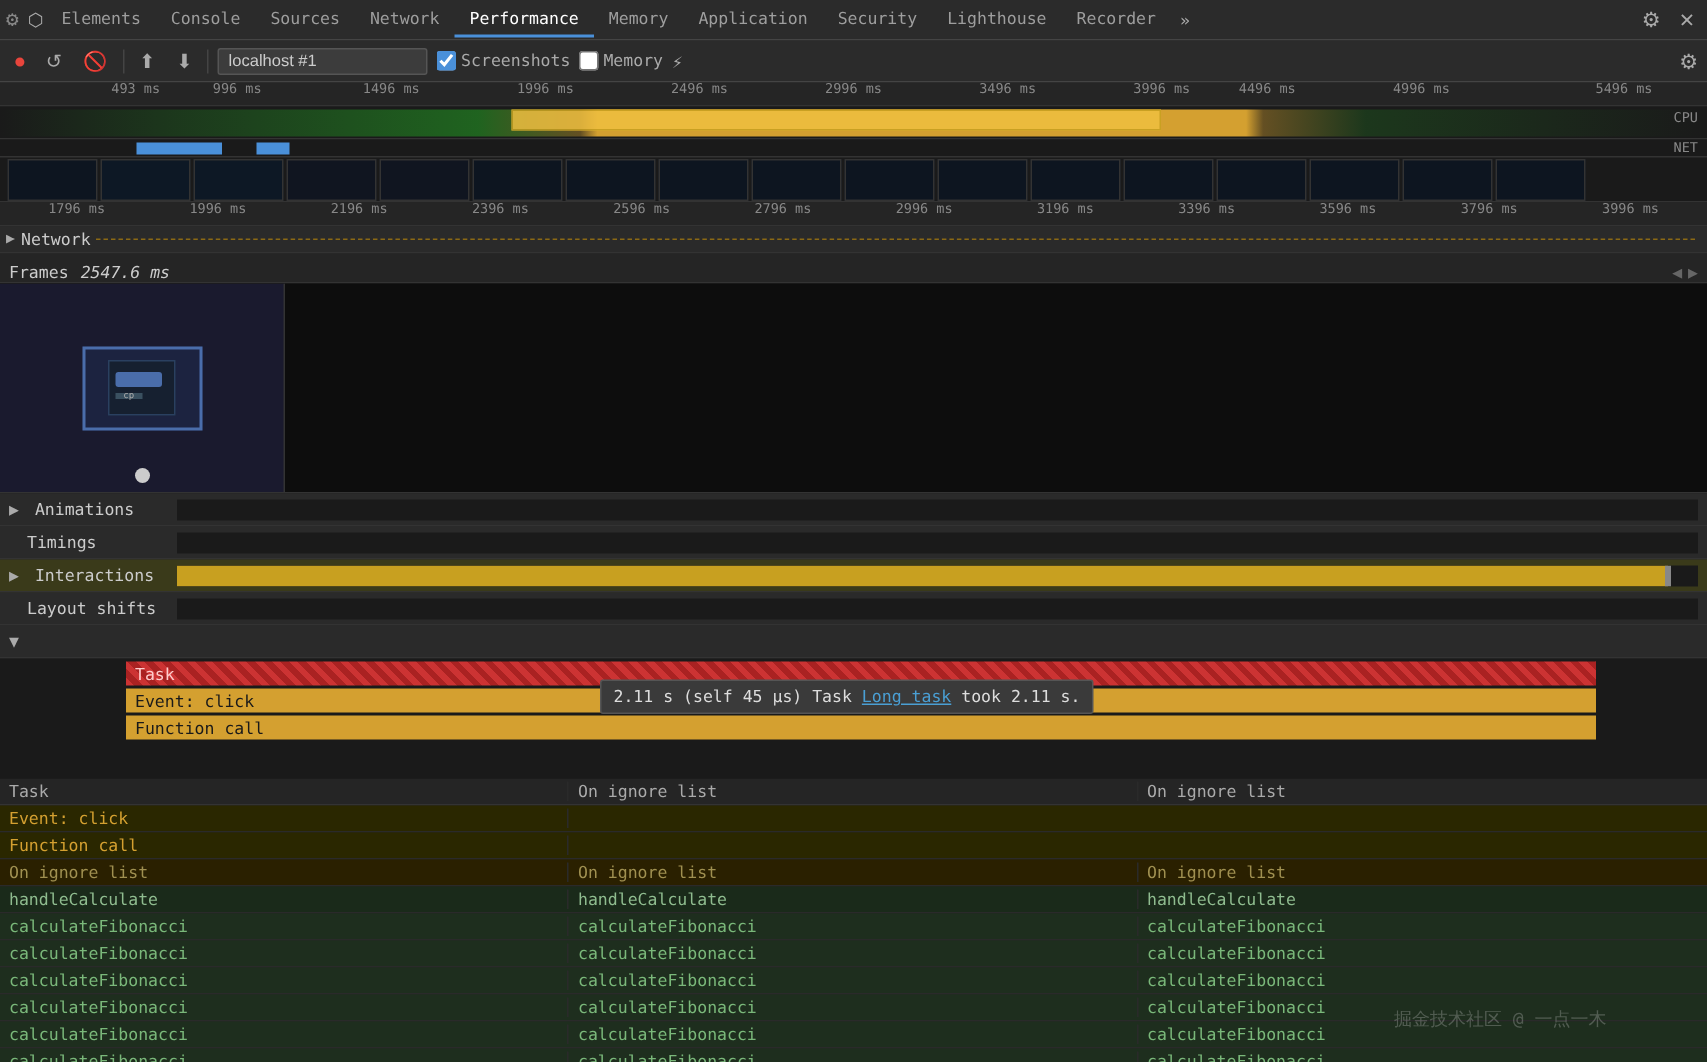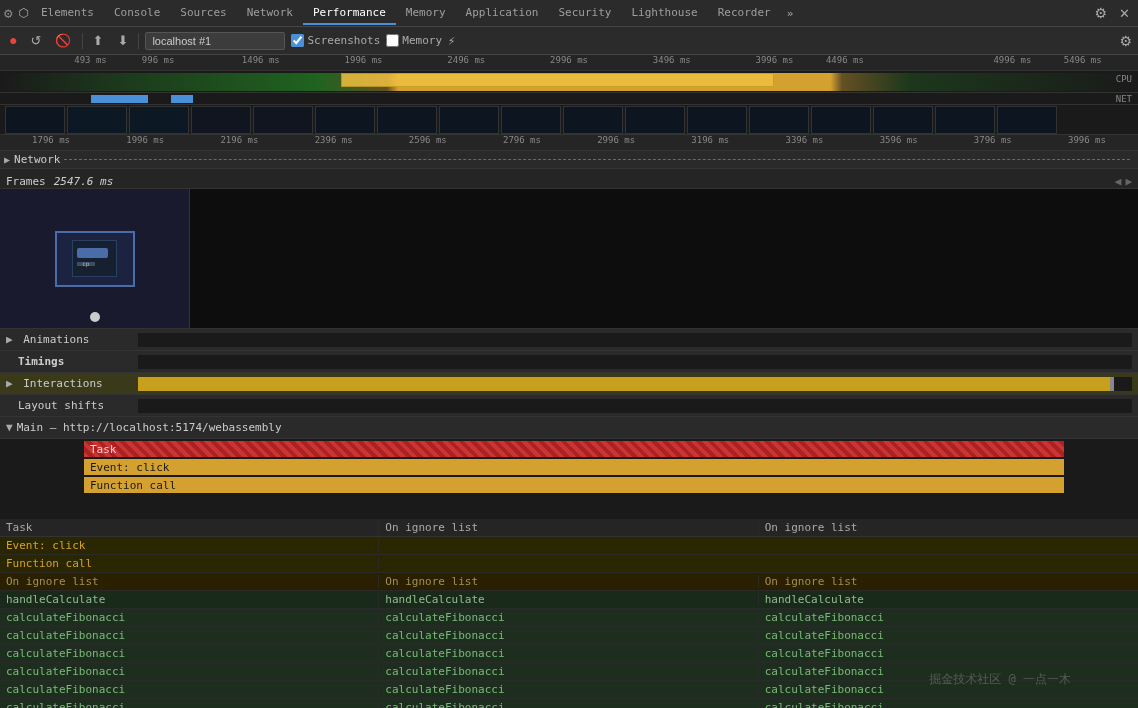--- a/index.html
+++ b/index.html
@@ -68,21 +68,21 @@
       flex: 1; background: #0d0d0d; display: flex; align-items: center; justify-content: center; position: relative;
     }
     .frame-dot { width: 10px; height: 10px; background: #ccc; border-radius: 50%; position: absolute; bottom: 6px; left: 50%; transform: translateX(-50%); }
 
     
     .track-row {
       display: flex; align-items: center;
       background: #2a2a2a; border-bottom: 1px solid #333; height: 22px; padding: 0 6px;
     }
     .track-row.highlighted { background: #3a3a1a; }
-    .track-label { color: #ccc; font-size: 11px; width: 132px; flex-shrink: 0; cursor: pointer; }
+    .track-label { color: #ccc; font-size: 11px; width: 112px; flex-shrink: 0; cursor: pointer; }
     .track-label .arrow { color: #aaa; margin-right: 4px; }
     .track-bar-area { flex: 1; height: 14px; background: #1a1a1a; position: relative; overflow: hidden; }
     .interactions-bar { height: 14px; background: #c8a020; position: absolute; left: 0; right: 20px; top: 0; }
     .interactions-bar-end { position: absolute; right: 18px; top: 0; width: 4px; height: 14px; background: #888; }
 
     
     .main-section-header {
       display: flex; align-items: center;
       background: #2a2a2a; border-bottom: 1px solid #333; height: 22px; padding: 0 6px;
     }
@@ -181,21 +181,21 @@
 <div style="background:#252525; border-bottom:1px solid #333; height:16px; display:flex; overflow:hidden; padding:0 4px;">
   <span style="color:#888;font-size:9px;flex:1;text-align:right;">493 ms</span>
   <span style="color:#888;font-size:9px;flex:1;text-align:center;">996 ms</span>
   <span style="color:#888;font-size:9px;flex:1;text-align:center;">1496 ms</span>
   <span style="color:#888;font-size:9px;flex:1;text-align:center;">1996 ms</span>
   <span style="color:#888;font-size:9px;flex:1;text-align:center;">2496 ms</span>
   <span style="color:#888;font-size:9px;flex:1;text-align:center;">2996 ms</span>
   <span style="color:#888;font-size:9px;flex:1;text-align:center;">3496 ms</span>
   <span style="color:#888;font-size:9px;flex:1;text-align:center;">3996 ms</span>
   <span style="color:#888;font-size:9px;flex:1;text-align:left;">4496 ms</span>
-  <span style="color:#888;font-size:9px;flex:1;text-align:right;">4996 ms</span>
+  <span style="color:#888;font-size:9px;flex:1;text-align:left;">4996 ms</span>
   <span style="color:#888;font-size:9px;flex:1;text-align:center;">5496 ms</span>
 </div>
 
 <div style="background:#1a1a1a; height:22px; position:relative; overflow:hidden; border-bottom:1px solid #333;">
 
   <div style="position:absolute;top:2px;left:0;right:0;height:18px;background:linear-gradient(to right, transparent 0%, #22882244 10%, #228822aa 28%, #d4a03066 34%, #d4a030ff 35%, #d4a030ff 73%, #d4a03066 74%, #22882244 80%, transparent 100%);"></div>
 
   <div style="position:absolute;top:2px;left:30%;width:38%;height:14px;background:#f0c040;opacity:0.85;border:1px solid #c8a020;"></div>
   <span style="position:absolute;right:6px;top:3px;font-size:9px;color:#888;">CPU</span>
 </div>
@@ -274,21 +274,21 @@
 <div class="track-row">
   <div class="track-label">
     <span class="arrow">▶</span>
     <span>Animations</span>
   </div>
   <div class="track-bar-area"></div>
 </div>
 
 <div class="track-row">
   <div class="track-label">
-    <span style="padding-left:12px;font-weight:bold;">Timings</span>
+    <span style="padding-left:12px;">Timings</span>
   </div>
   <div class="track-bar-area"></div>
 </div>
 
 <div class="track-row highlighted">
   <div class="track-label">
     <span class="arrow">▶</span>
     <span>Interactions</span>
   </div>
   <div class="track-bar-area" style="position:relative;">
@@ -299,34 +299,36 @@
 
 <div class="track-row">
   <div class="track-label">
     <span style="padding-left:12px;">Layout shifts</span>
   </div>
   <div class="track-bar-area"></div>
 </div>
 
 <div class="main-section-header">
   <span style="color:#aaa;margin-right:4px;">▼</span>
-  <span>Main — http://localhost:5174/webassembly</span>
 </div>
 
 <div class="flame-area" style="position:relative;height:80px;">
 
   <div style="position:absolute;top:2px;left:84px;width:980px;height:16px;background:repeating-linear-gradient(45deg,#cc3333,#cc3333 4px,#aa2222 4px,#aa2222 8px);"></div>
   <div style="position:absolute;top:2px;left:90px;height:16px;display:flex;align-items:center;color:#ffcccc;font-size:11px;z-index:2;pointer-events:none;">Task</div>
 
   <div style="position:absolute;top:20px;left:84px;width:980px;height:16px;background:#d4a030;"></div>
   <div style="position:absolute;top:20px;left:90px;height:16px;display:flex;align-items:center;color:#1a1a1a;font-size:11px;z-index:2;pointer-events:none;">Event: click</div>
 
   <div style="position:absolute;top:38px;left:84px;width:980px;height:16px;background:#d4a030;"></div>
   <div style="position:absolute;top:38px;left:90px;height:16px;display:flex;align-items:center;color:#1a1a1a;font-size:11px;z-index:2;pointer-events:none;">Function call</div>
 
+  <div class="tooltip" style="top:14px;left:400px;">
+    <span>2.11 s (self 45 µs)  Task  <span style="color:#4a9fd4;text-decoration:underline;">Long task</span>  took 2.11 s.</span>
+  </div>
 </div>
 
 <div style="flex:1;overflow-y:auto;height:calc(708px - 480px);">
   <div id="call-tree">
       <div class="call-tree-row header">
         <div class="call-tree-cell">Task</div>
         <div class="call-tree-cell">On ignore list</div>
         <div class="call-tree-cell">On ignore list</div>
       </div>
       <div class="call-tree-row yellow">

